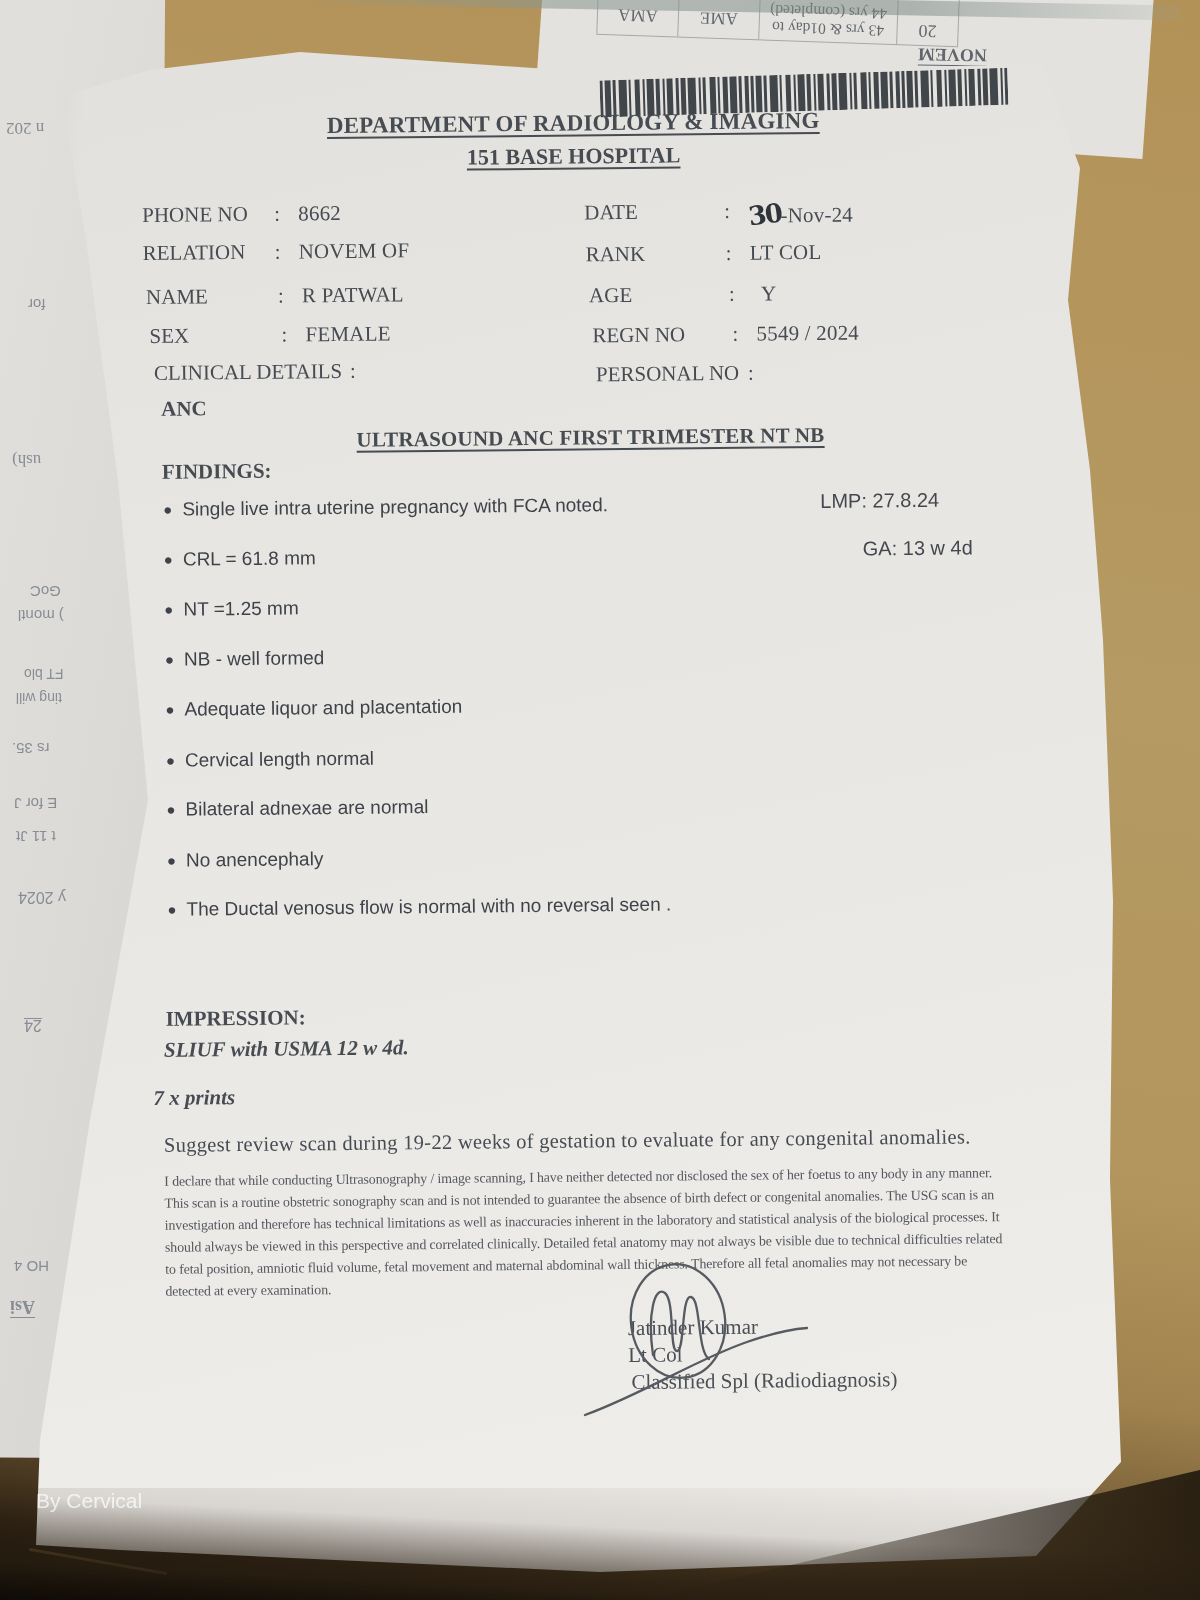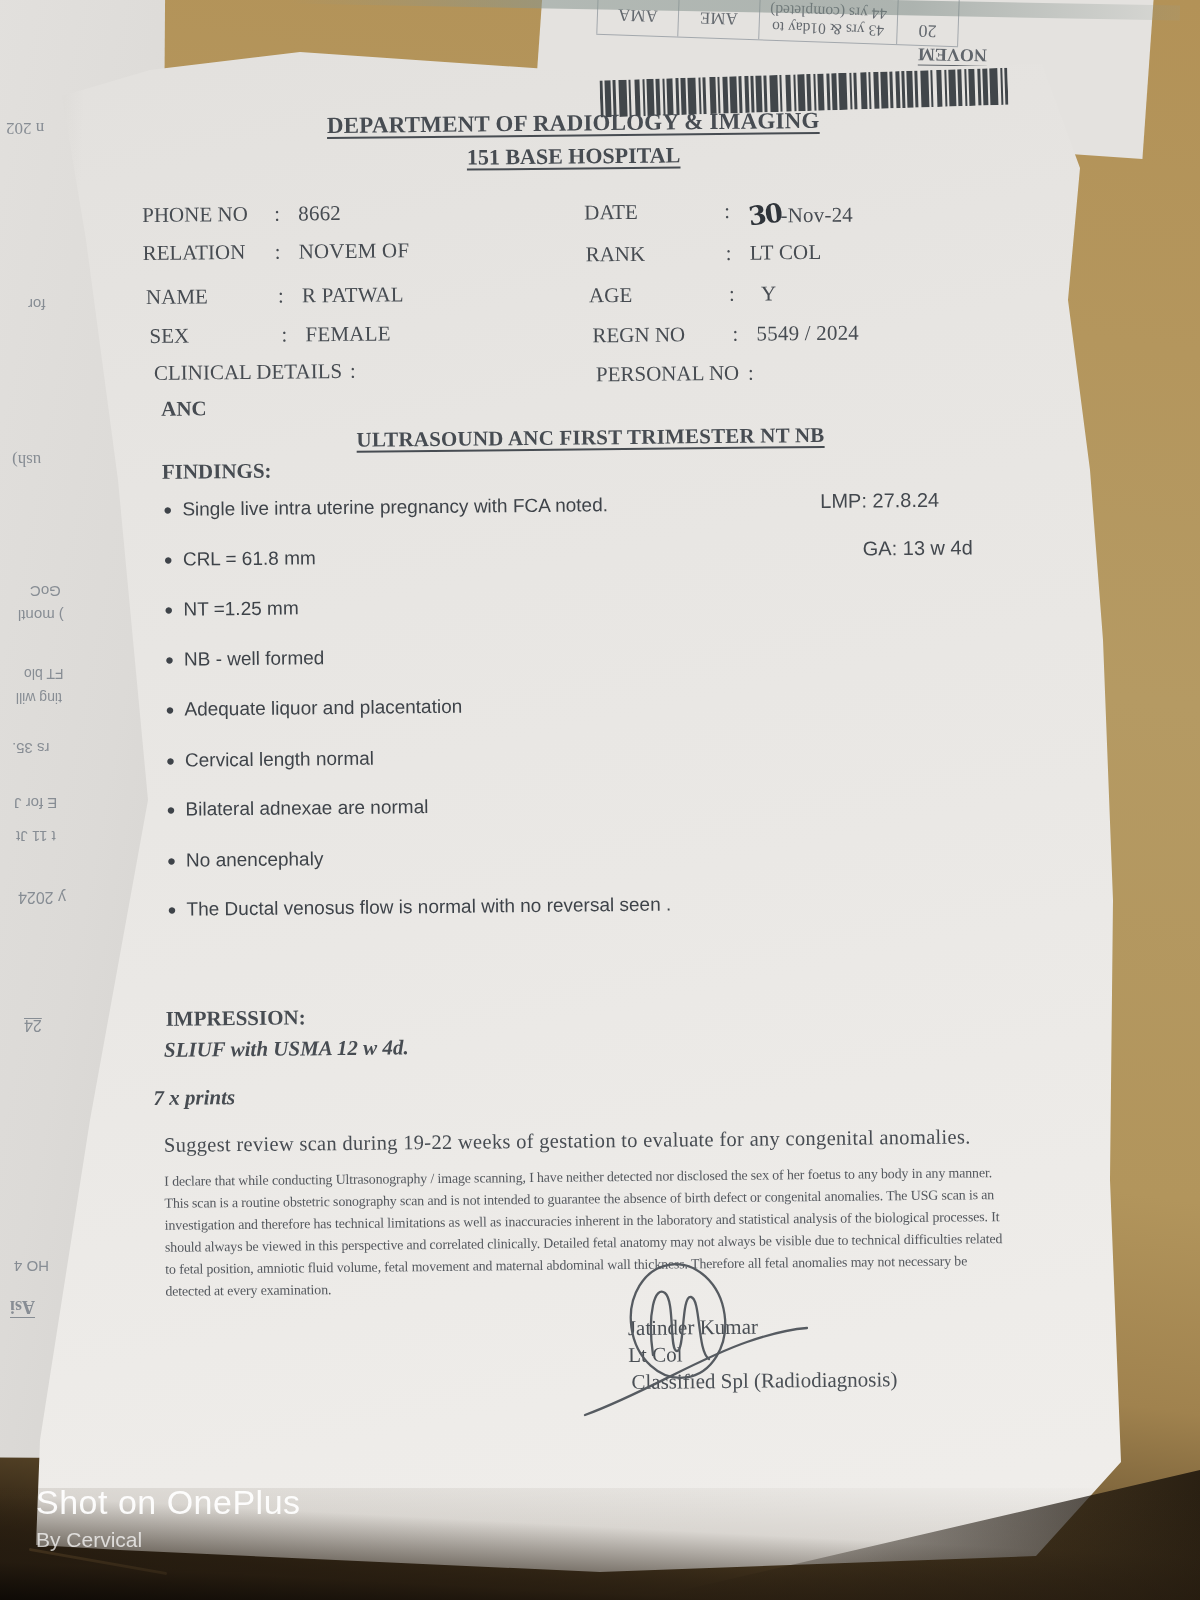--- a/index.html
+++ b/index.html
@@ -263,17 +263,16 @@
       <path d="M78 112 C72 70 80 42 90 50 C100 58 94 108 102 108 C110 108 106 52 116 54 C126 56 122 108 134 116"></path>
       <path d="M10 172 C70 150 122 116 172 99 C198 90 218 86 232 85"></path>
     </g>
   </svg>
 
   <div class="wood-line"></div>
   <div class="shade-right"></div>
   <div class="bottom-shade"></div>
 
   <div class="watermark">
-    <div class="wm1">Shot on OnePlus</div>
     <div class="wm2">By Cervical</div>
   </div>
 
 </div>
 
 </body></html>

